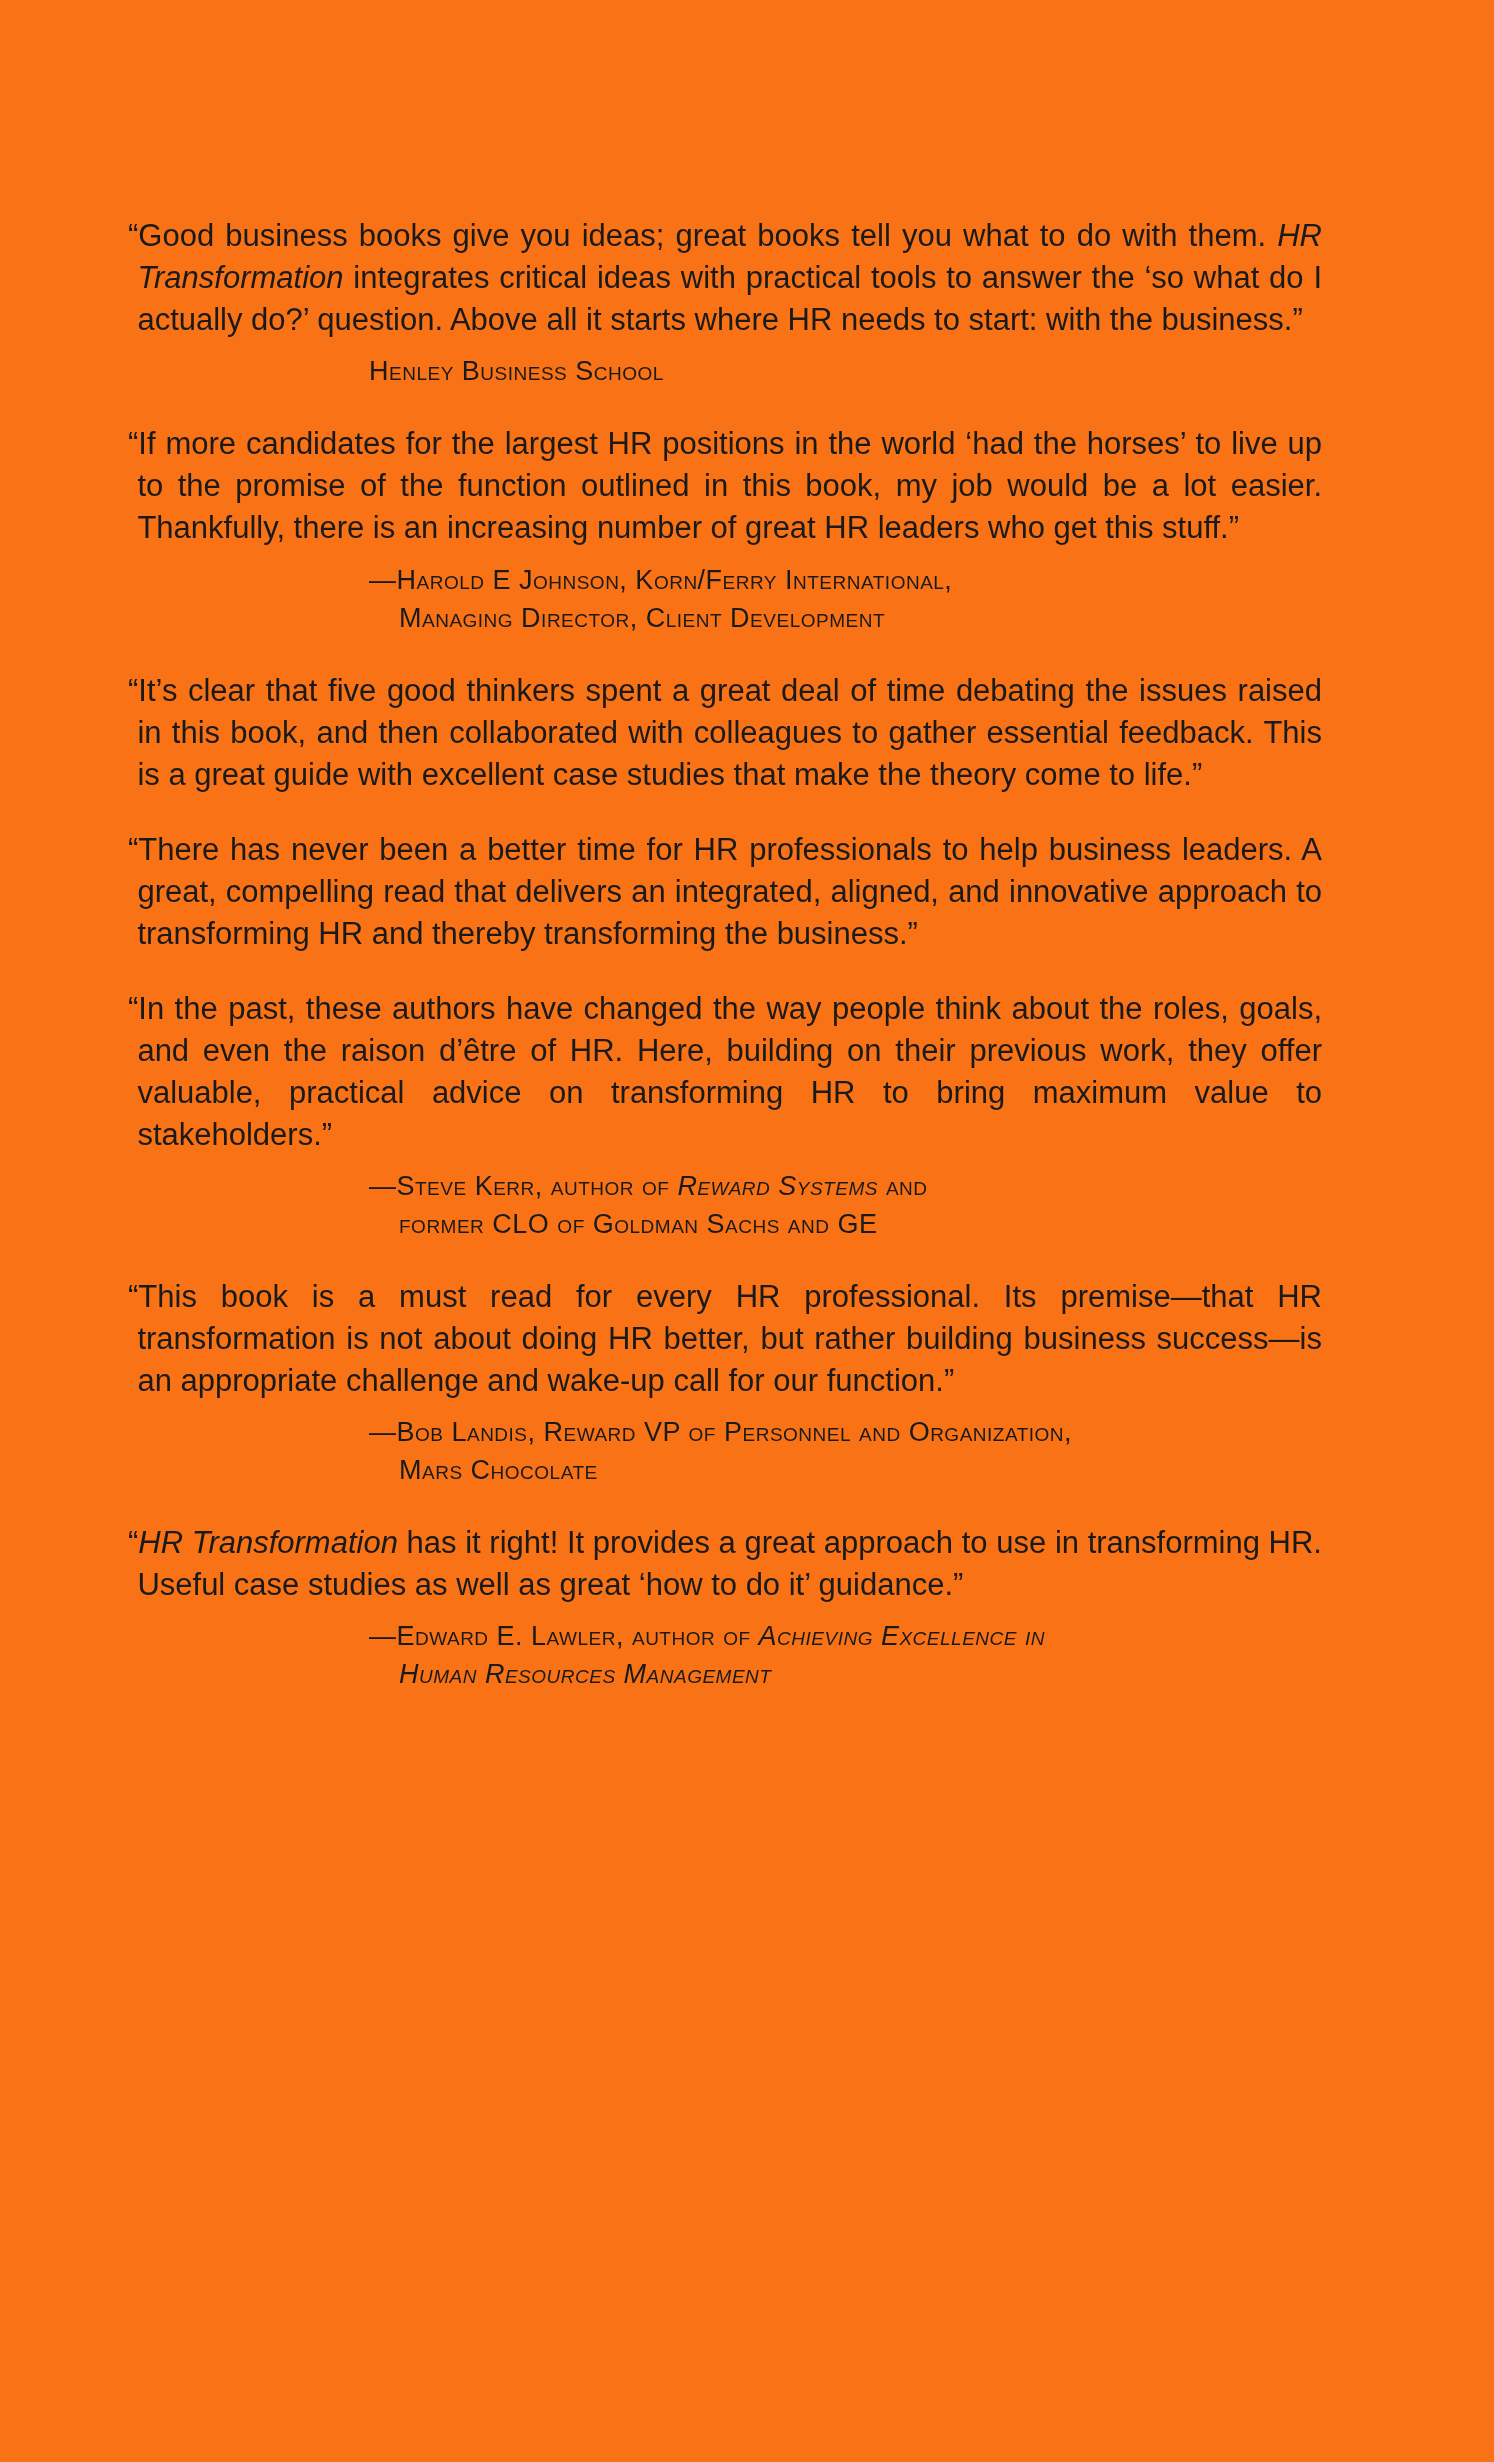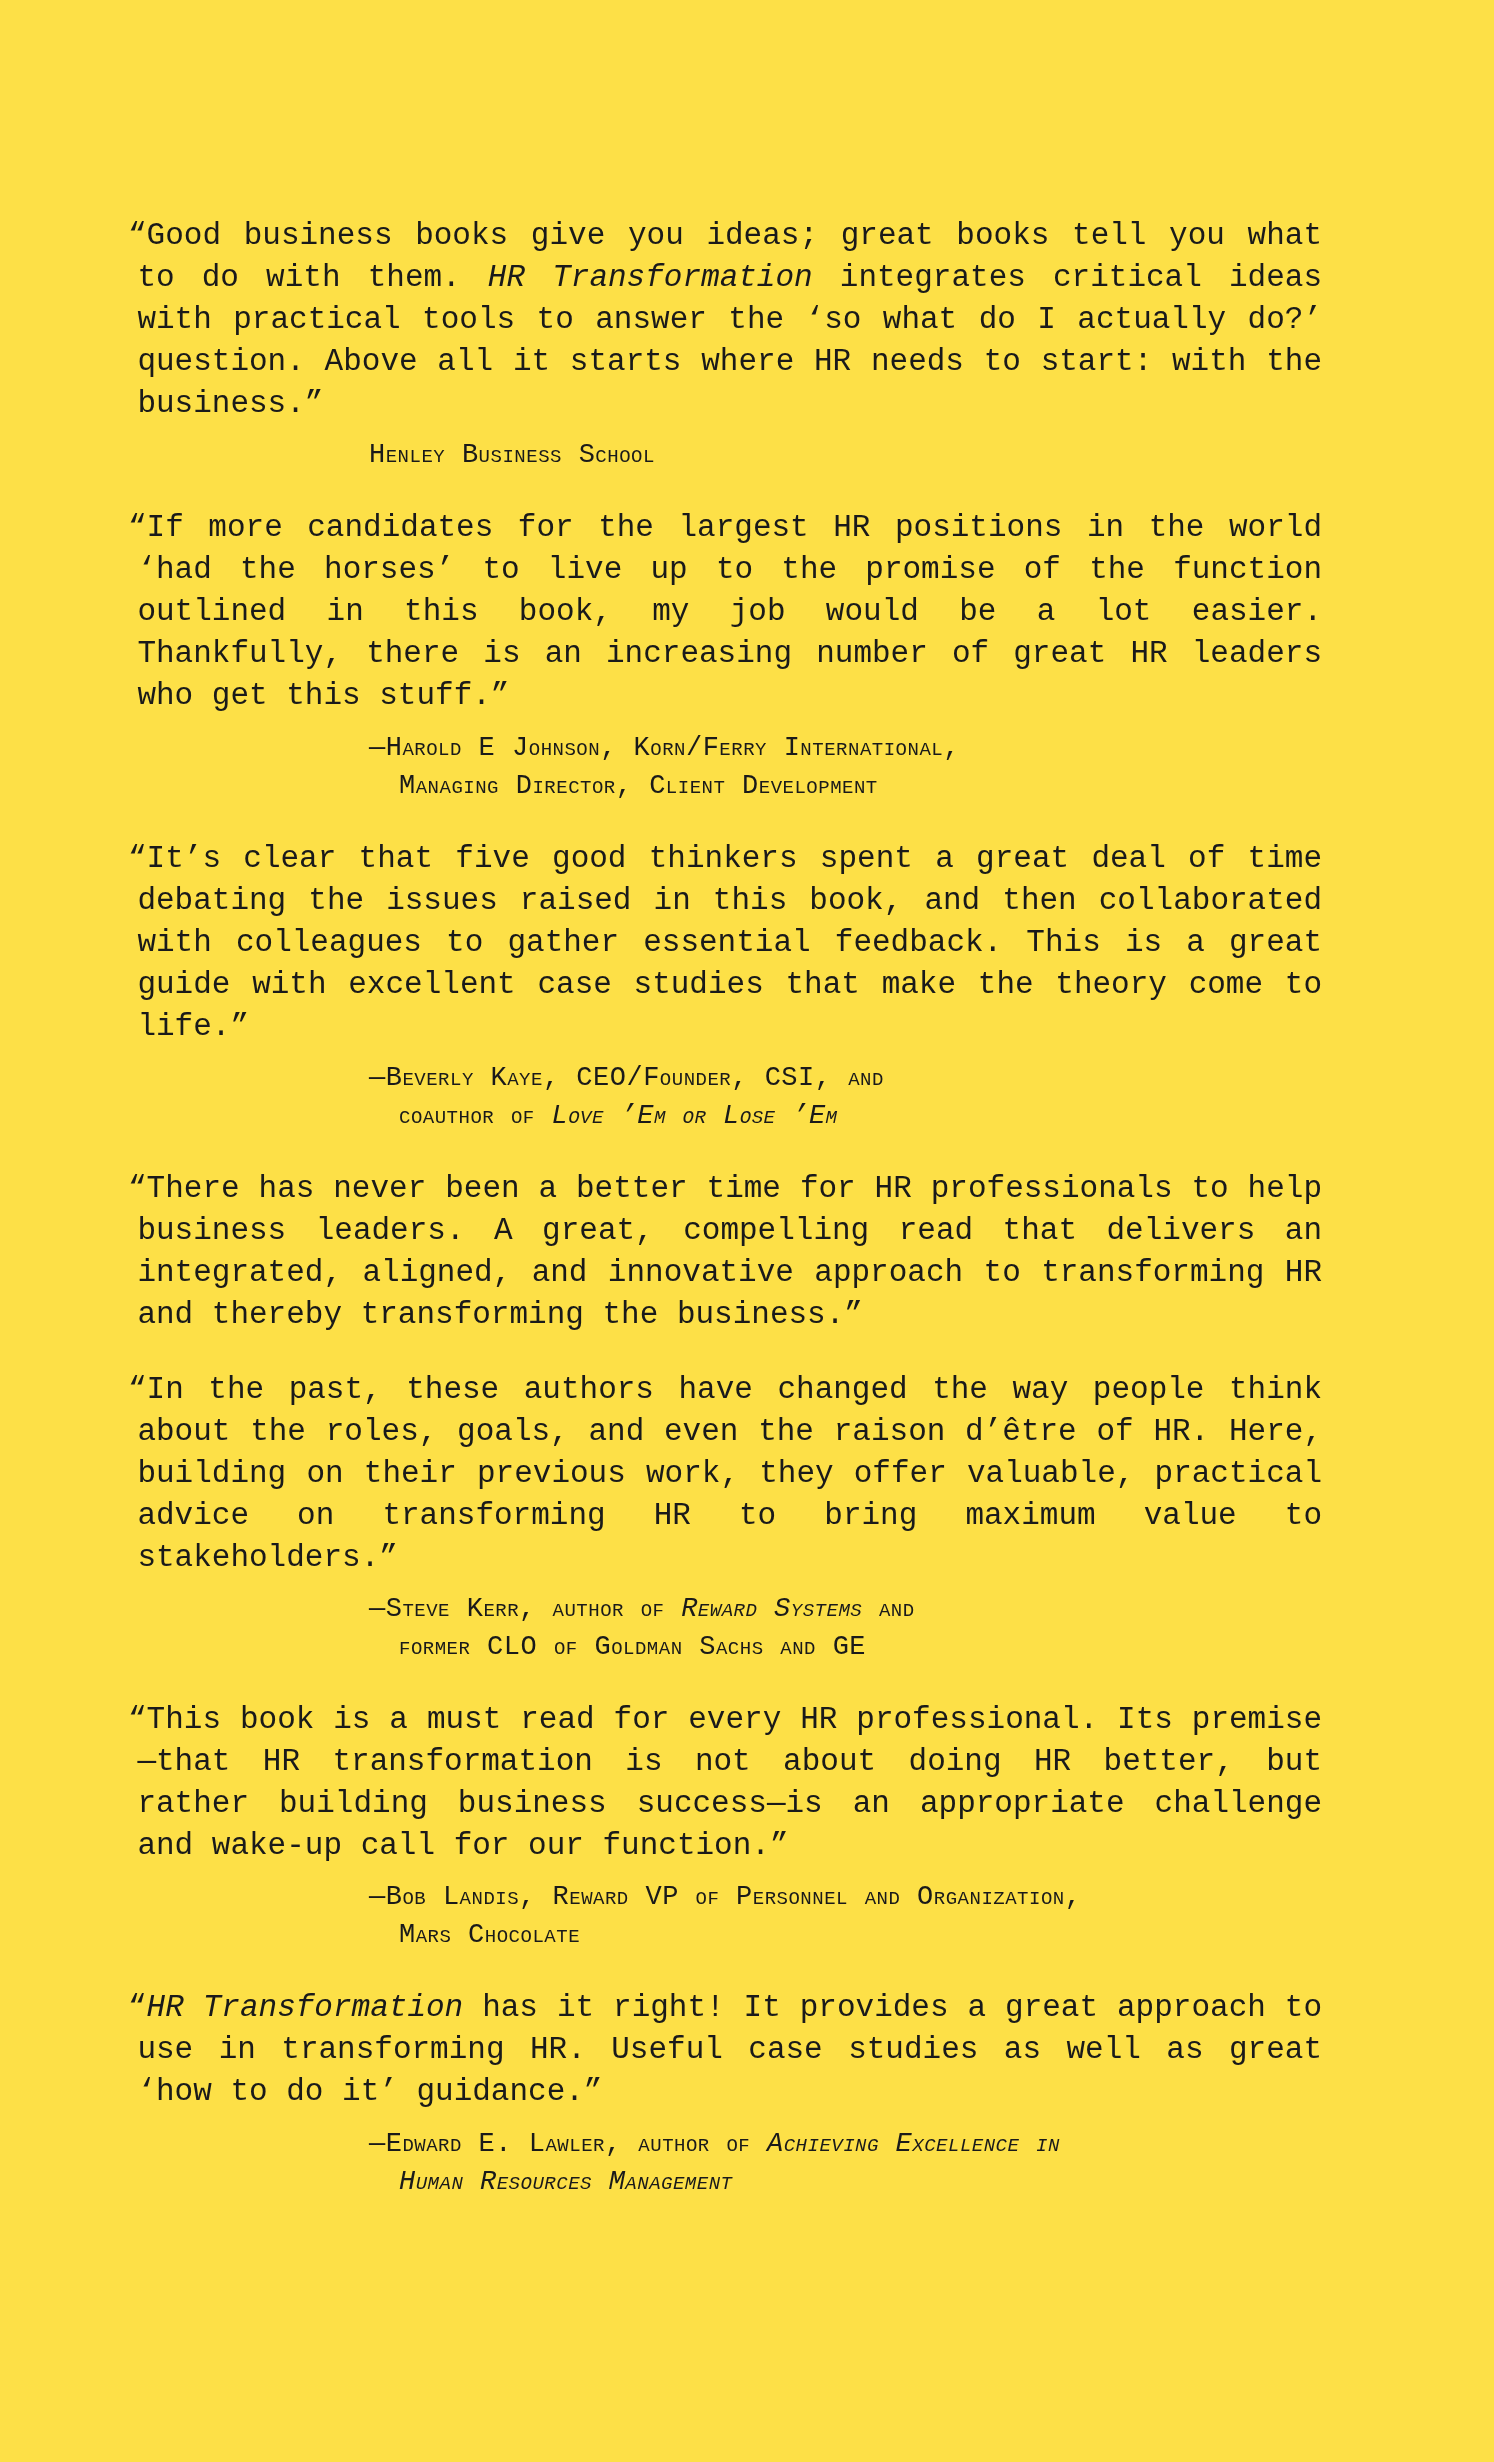--- a/index.html
+++ b/index.html
@@ -4,23 +4,23 @@
 <style>
   html, body {
     margin: 0;
     padding: 0;
     background: #ffffff;
   }
   .page {
     position: relative;
     width: 1494px;
     height: 2462px;
-    background: #fde047;
+    background: #f97316;
     overflow: hidden;
-    font-family: Liberation Mono, monospace;
+    font-family: Liberation Sans, sans-serif;
     color: #1a1a1a;
   }
   .content {
     position: absolute;
     left: 128px;
     top: 215px;
     width: 1194px;
   }
   .quote + .quote {
     margin-top: 33px;
@@ -68,24 +68,20 @@
         </section>
         <section class="quote">
           <p class="quote-body"><span>“If more candidates for the largest HR positions in the world ‘had the horses’ to live up to the promise of the function outlined in this book, my job would be a lot easier. Thankfully, there is an increasing number of great HR leaders who get this stuff.”</span></p>
           <div class="attribution">
             <div class="attr-line"><span>—Harold E Johnson, Korn/Ferry International,</span></div>
             <div class="attr-line"><span>Managing Director, Client Development</span></div>
           </div>
         </section>
         <section class="quote">
           <p class="quote-body"><span>“It’s clear that five good thinkers spent a great deal of time debating the issues raised in this book, and then collaborated with colleagues to gather essential feedback. This is a great guide with excellent case studies that make the theory come to life.”</span></p>
-          <div class="attribution">
-            <div class="attr-line"><span>—Beverly Kaye, CEO/Founder, CSI, and</span></div>
-            <div class="attr-line"><span>coauthor of </span><em>Love ’Em or Lose ’Em</em></div>
-          </div>
         </section>
         <section class="quote">
           <p class="quote-body"><span>“There has never been a better time for HR professionals to help business leaders. A great, compelling read that delivers an integrated, aligned, and innovative approach to transforming HR and thereby transforming the business.”</span></p>
         </section>
         <section class="quote">
           <p class="quote-body"><span>“In the past, these authors have changed the way people think about the roles, goals, and even the raison d’être of HR. Here, building on their previous work, they offer valuable, practical advice on transforming HR to bring maximum value to stakeholders.”</span></p>
           <div class="attribution">
             <div class="attr-line"><span>—Steve Kerr, author of </span><em>Reward Systems</em><span> and</span></div>
             <div class="attr-line"><span>former CLO of Goldman Sachs and GE</span></div>
           </div>

